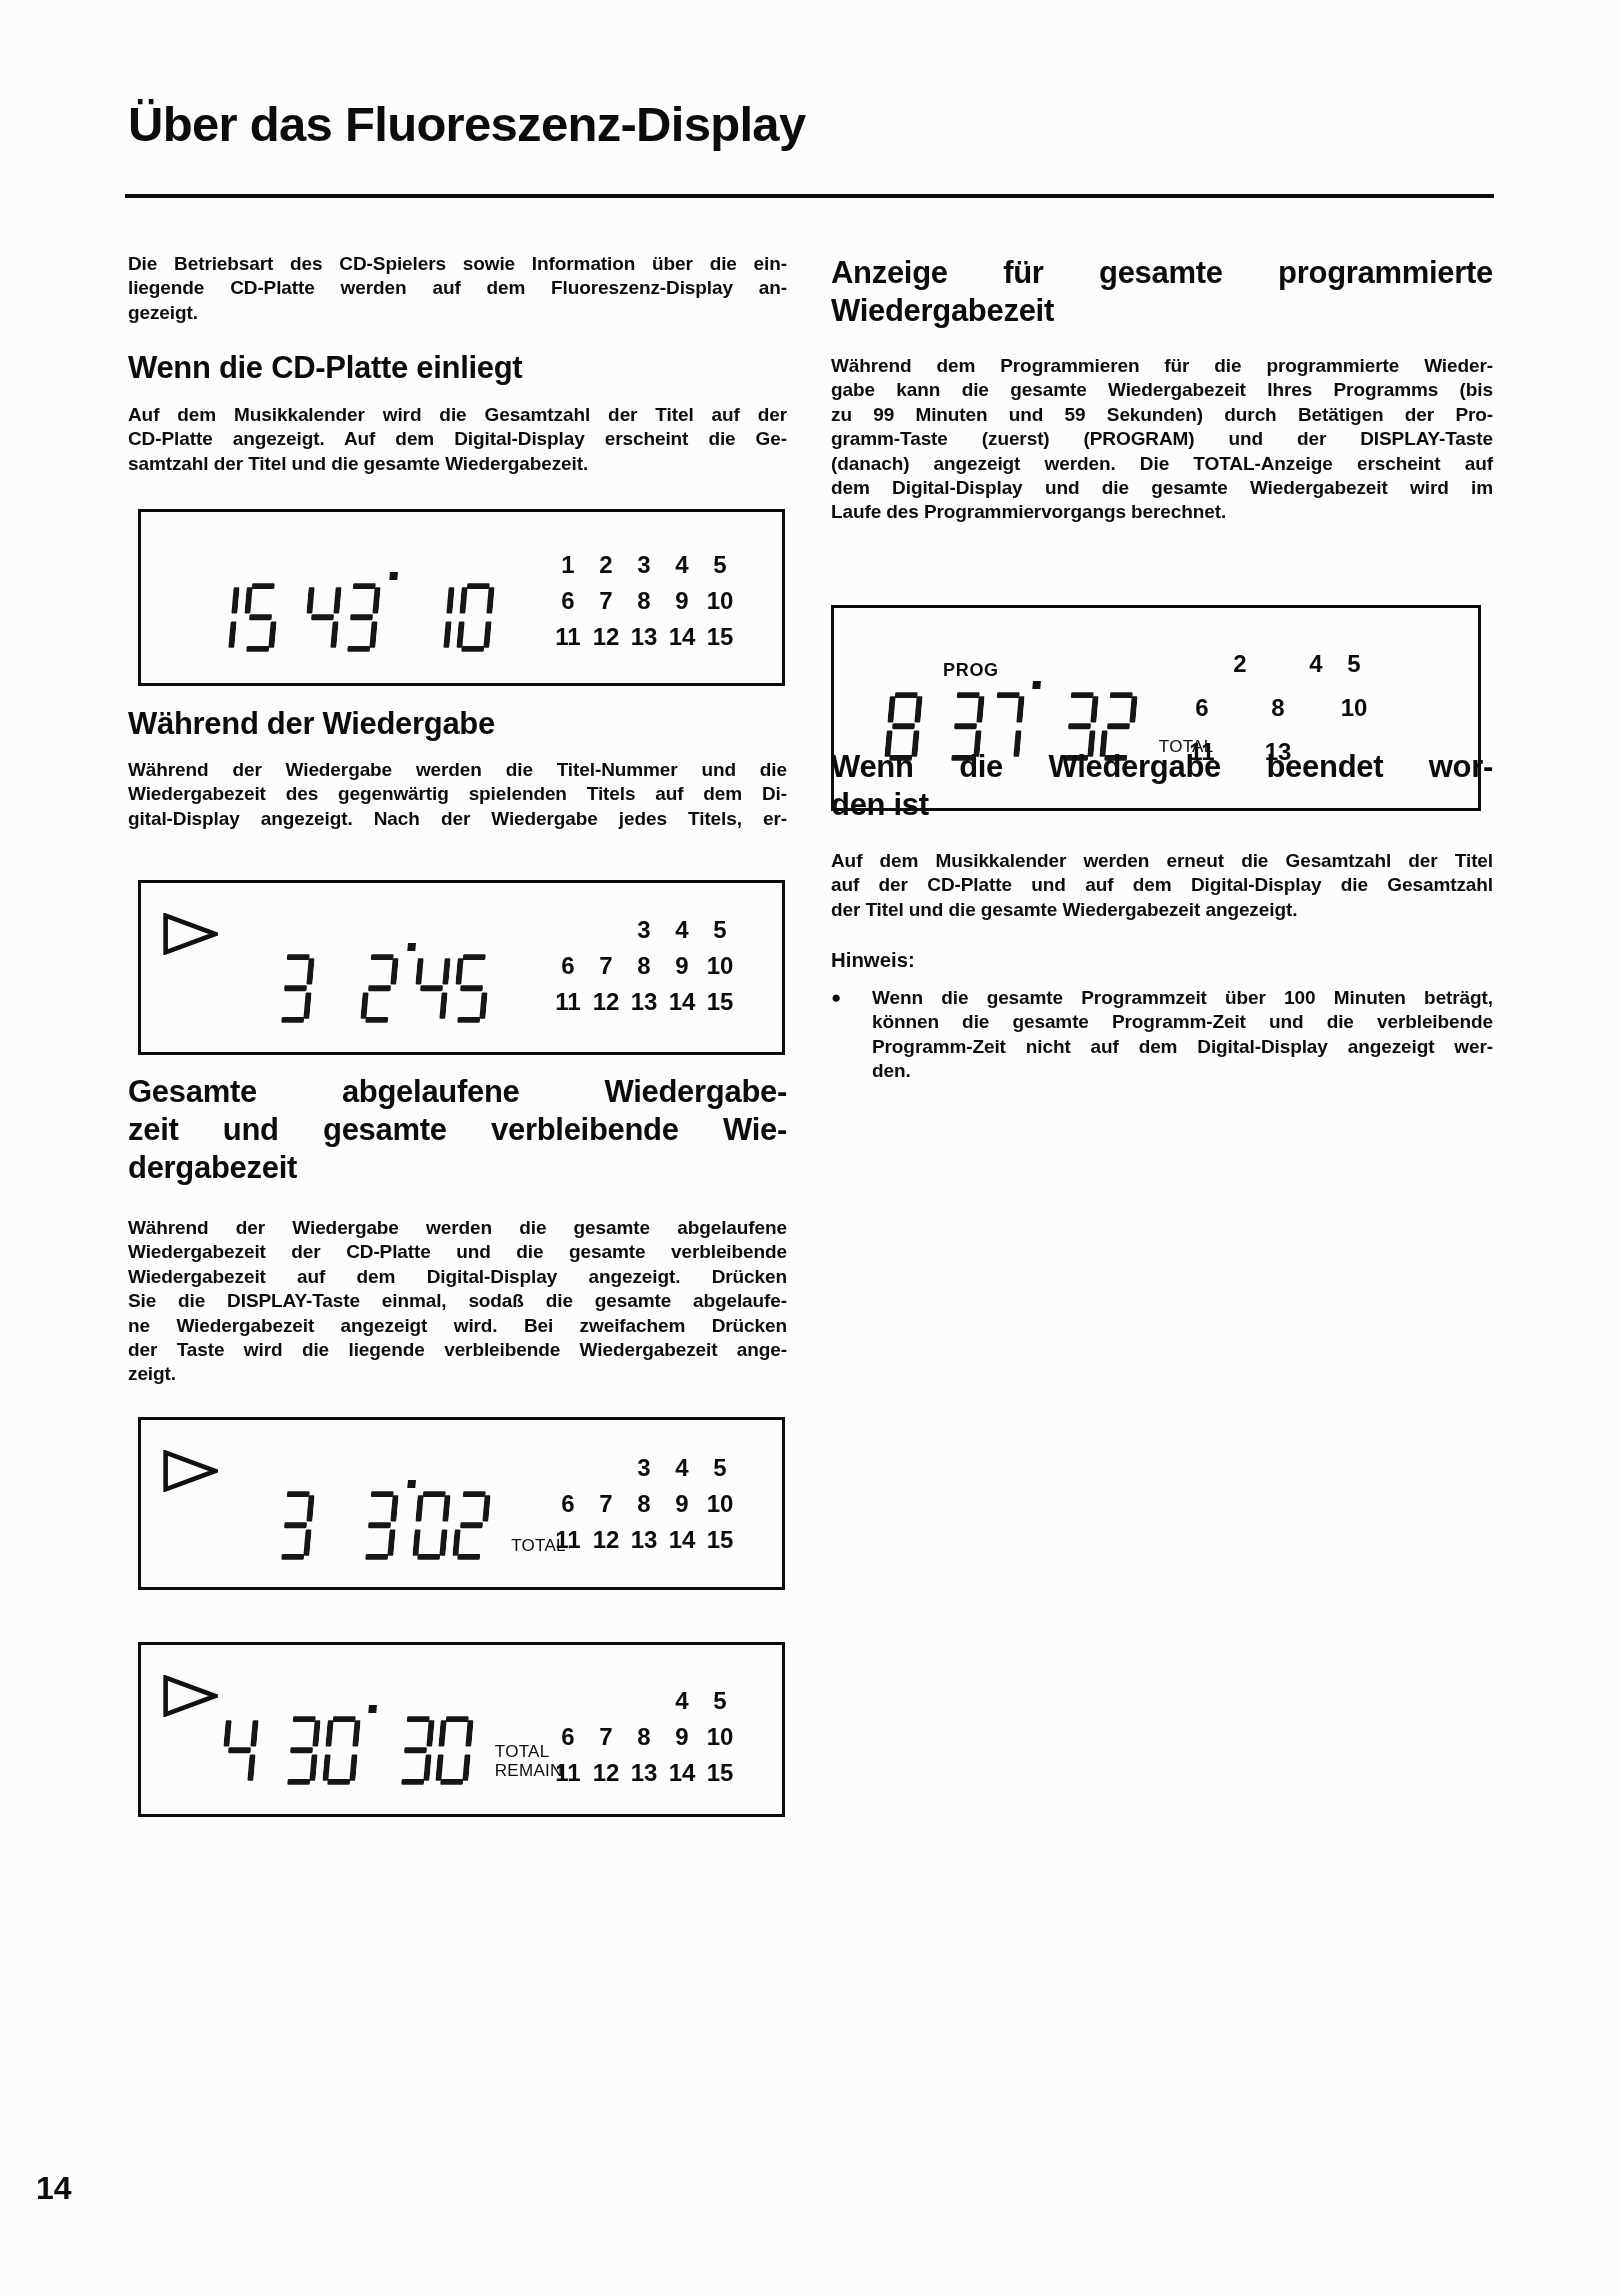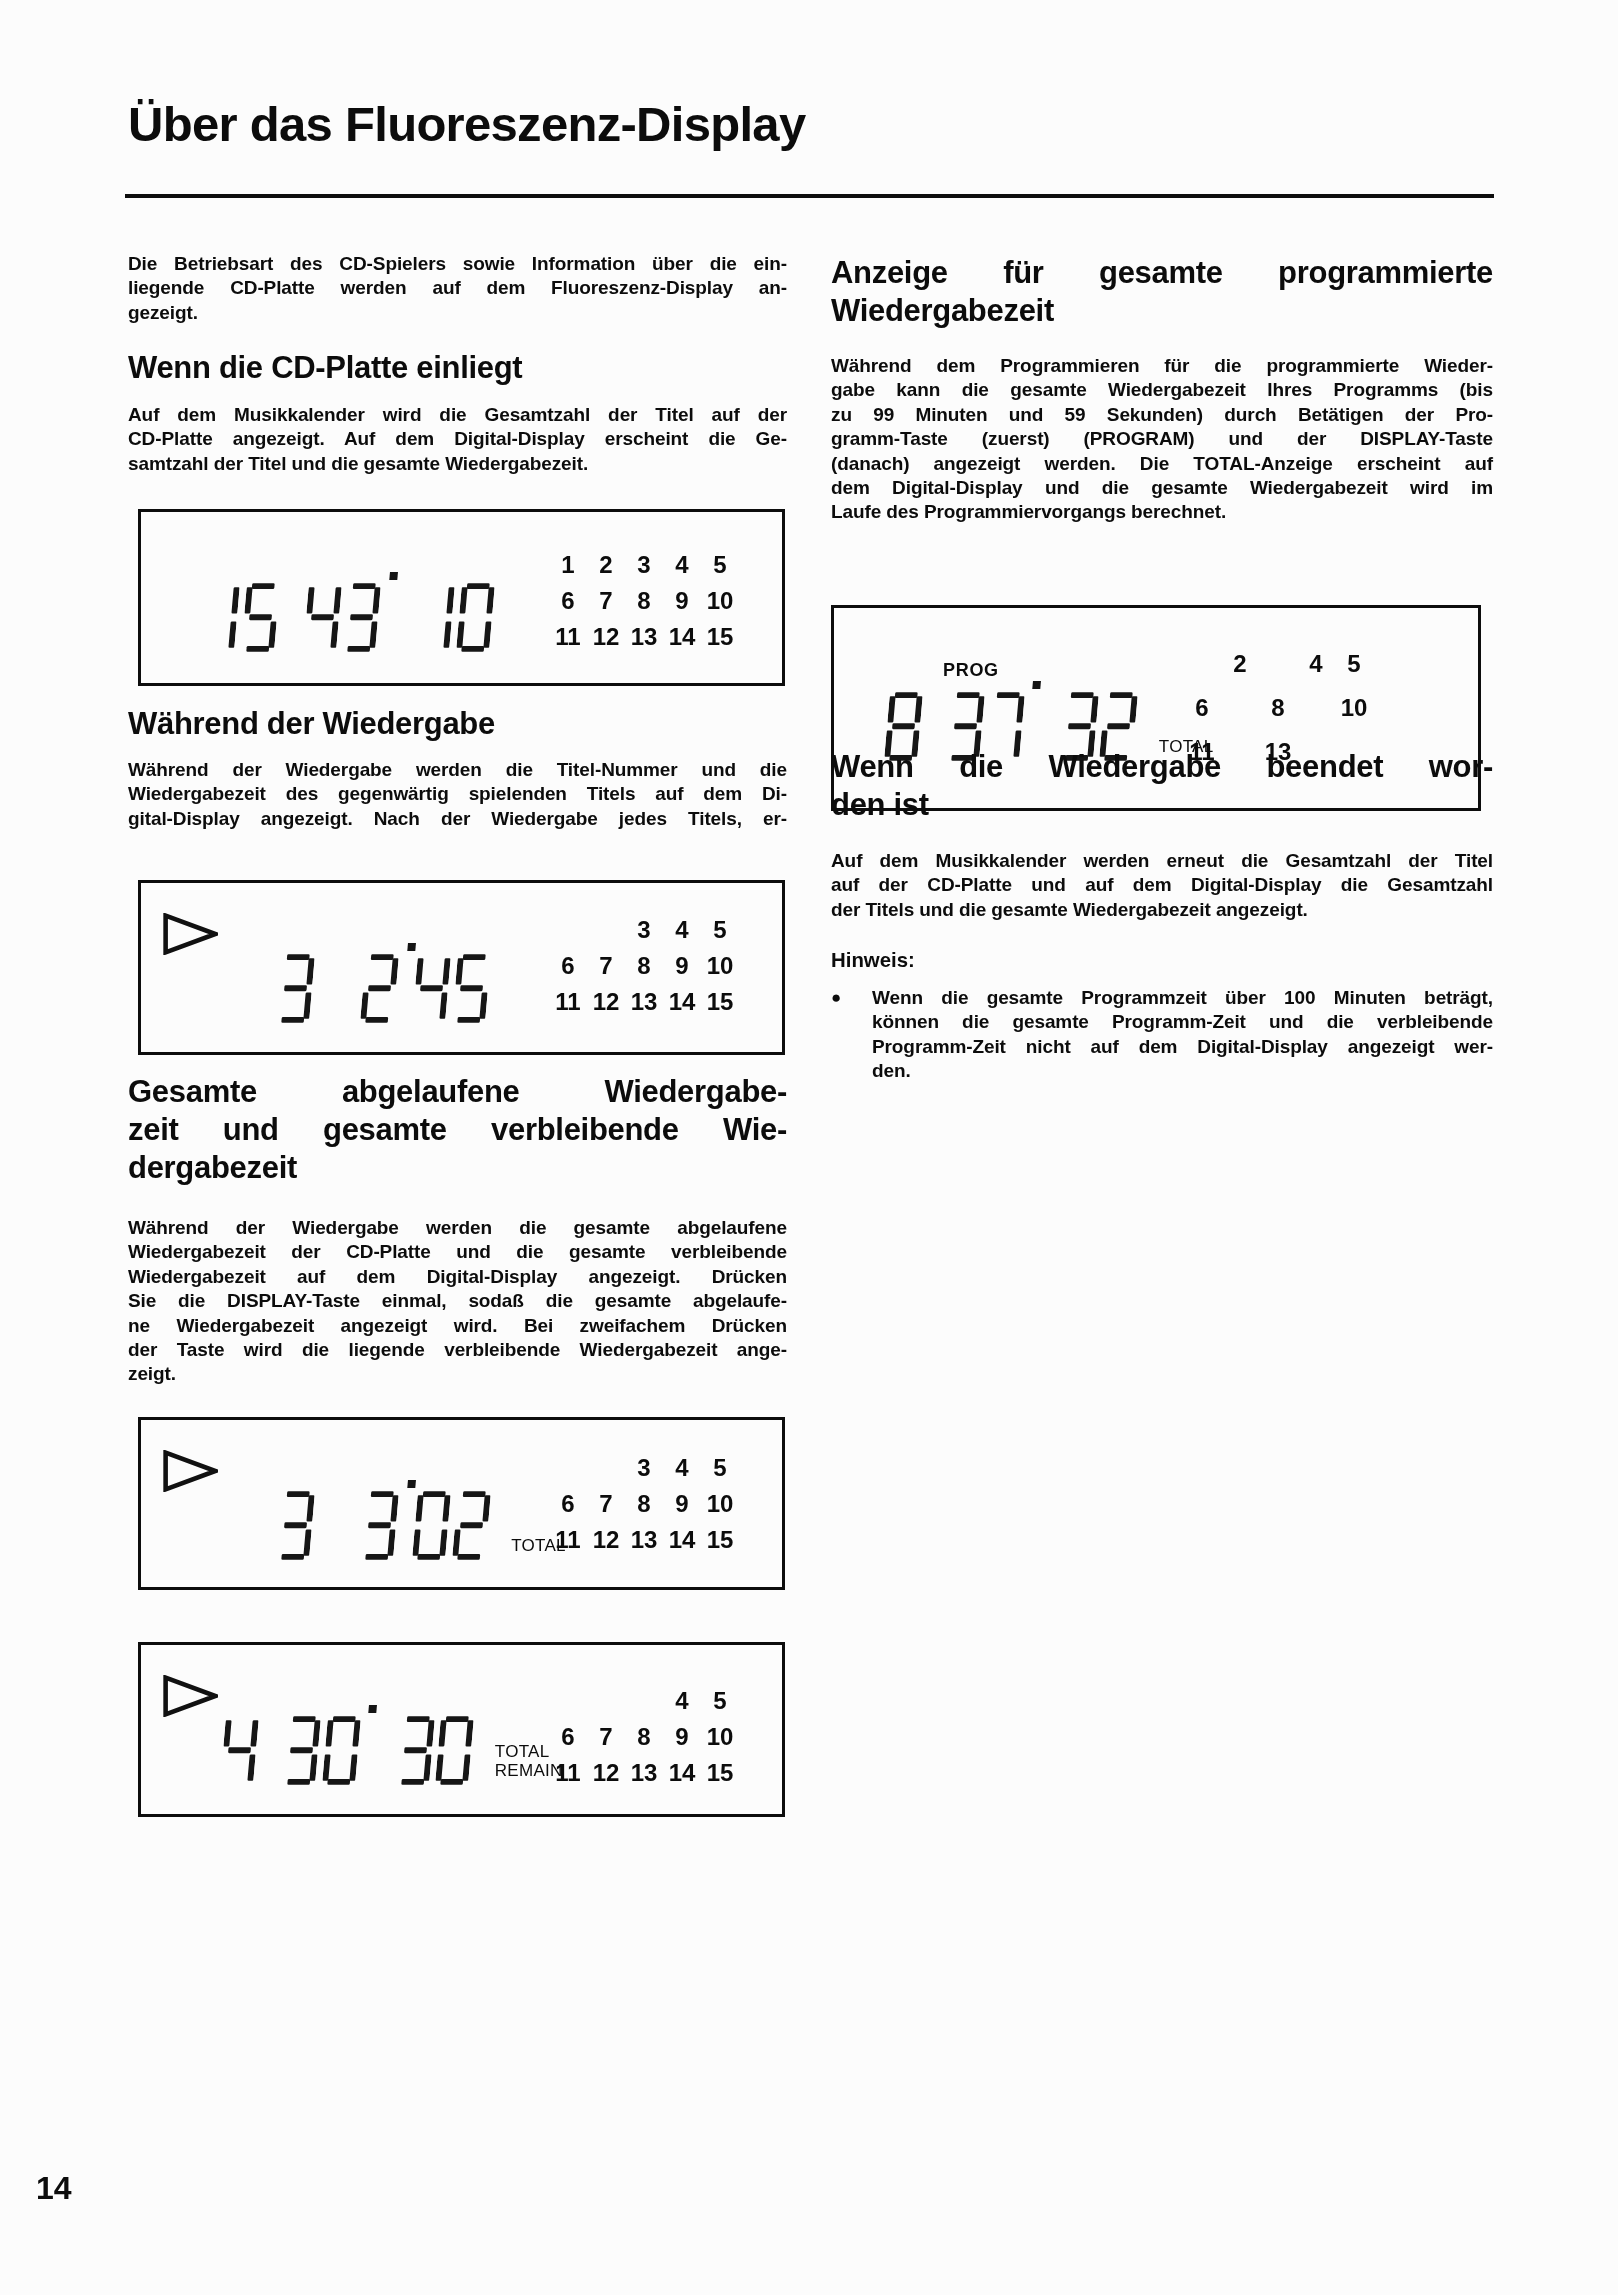--- a/index.html
+++ b/index.html
@@ -424,21 +424,21 @@
     </div>
   </div>
 
 <h2 class="lines abs" style="left:831px;top:748px;width:662px;">
     <div class="jl">Wenn die Wiedergabe beendet wor-</div>
     <div>den ist</div>
   </h2>
 <div class="para lines abs" style="left:831px;top:849px;width:662px;">
     <div class="jl">Auf dem Musikkalender werden erneut die Gesamtzahl der Titel</div>
     <div class="jl">auf der CD-Platte und auf dem Digital-Display die Gesamtzahl</div>
-    <div>der Titels und die gesamte Wiedergabezeit angezeigt.</div>
+    <div>der Titel und die gesamte Wiedergabezeit angezeigt.</div>
   </div>
 
 <div class="note-label abs" style="left:831px;top:949px;">Hinweis:</div>
 <div class="note abs" style="left:831px;top:986px;width:662px;">
   <span class="bullet">●</span>
   <div class="para lines" style="flex:1;">
       <div class="jl">Wenn die gesamte Programmzeit über 100 Minuten beträgt,</div>
       <div class="jl">können die gesamte Programm-Zeit und die verbleibende</div>
       <div class="jl">Programm-Zeit nicht auf dem Digital-Display angezeigt wer-</div>
       <div>den.</div>

